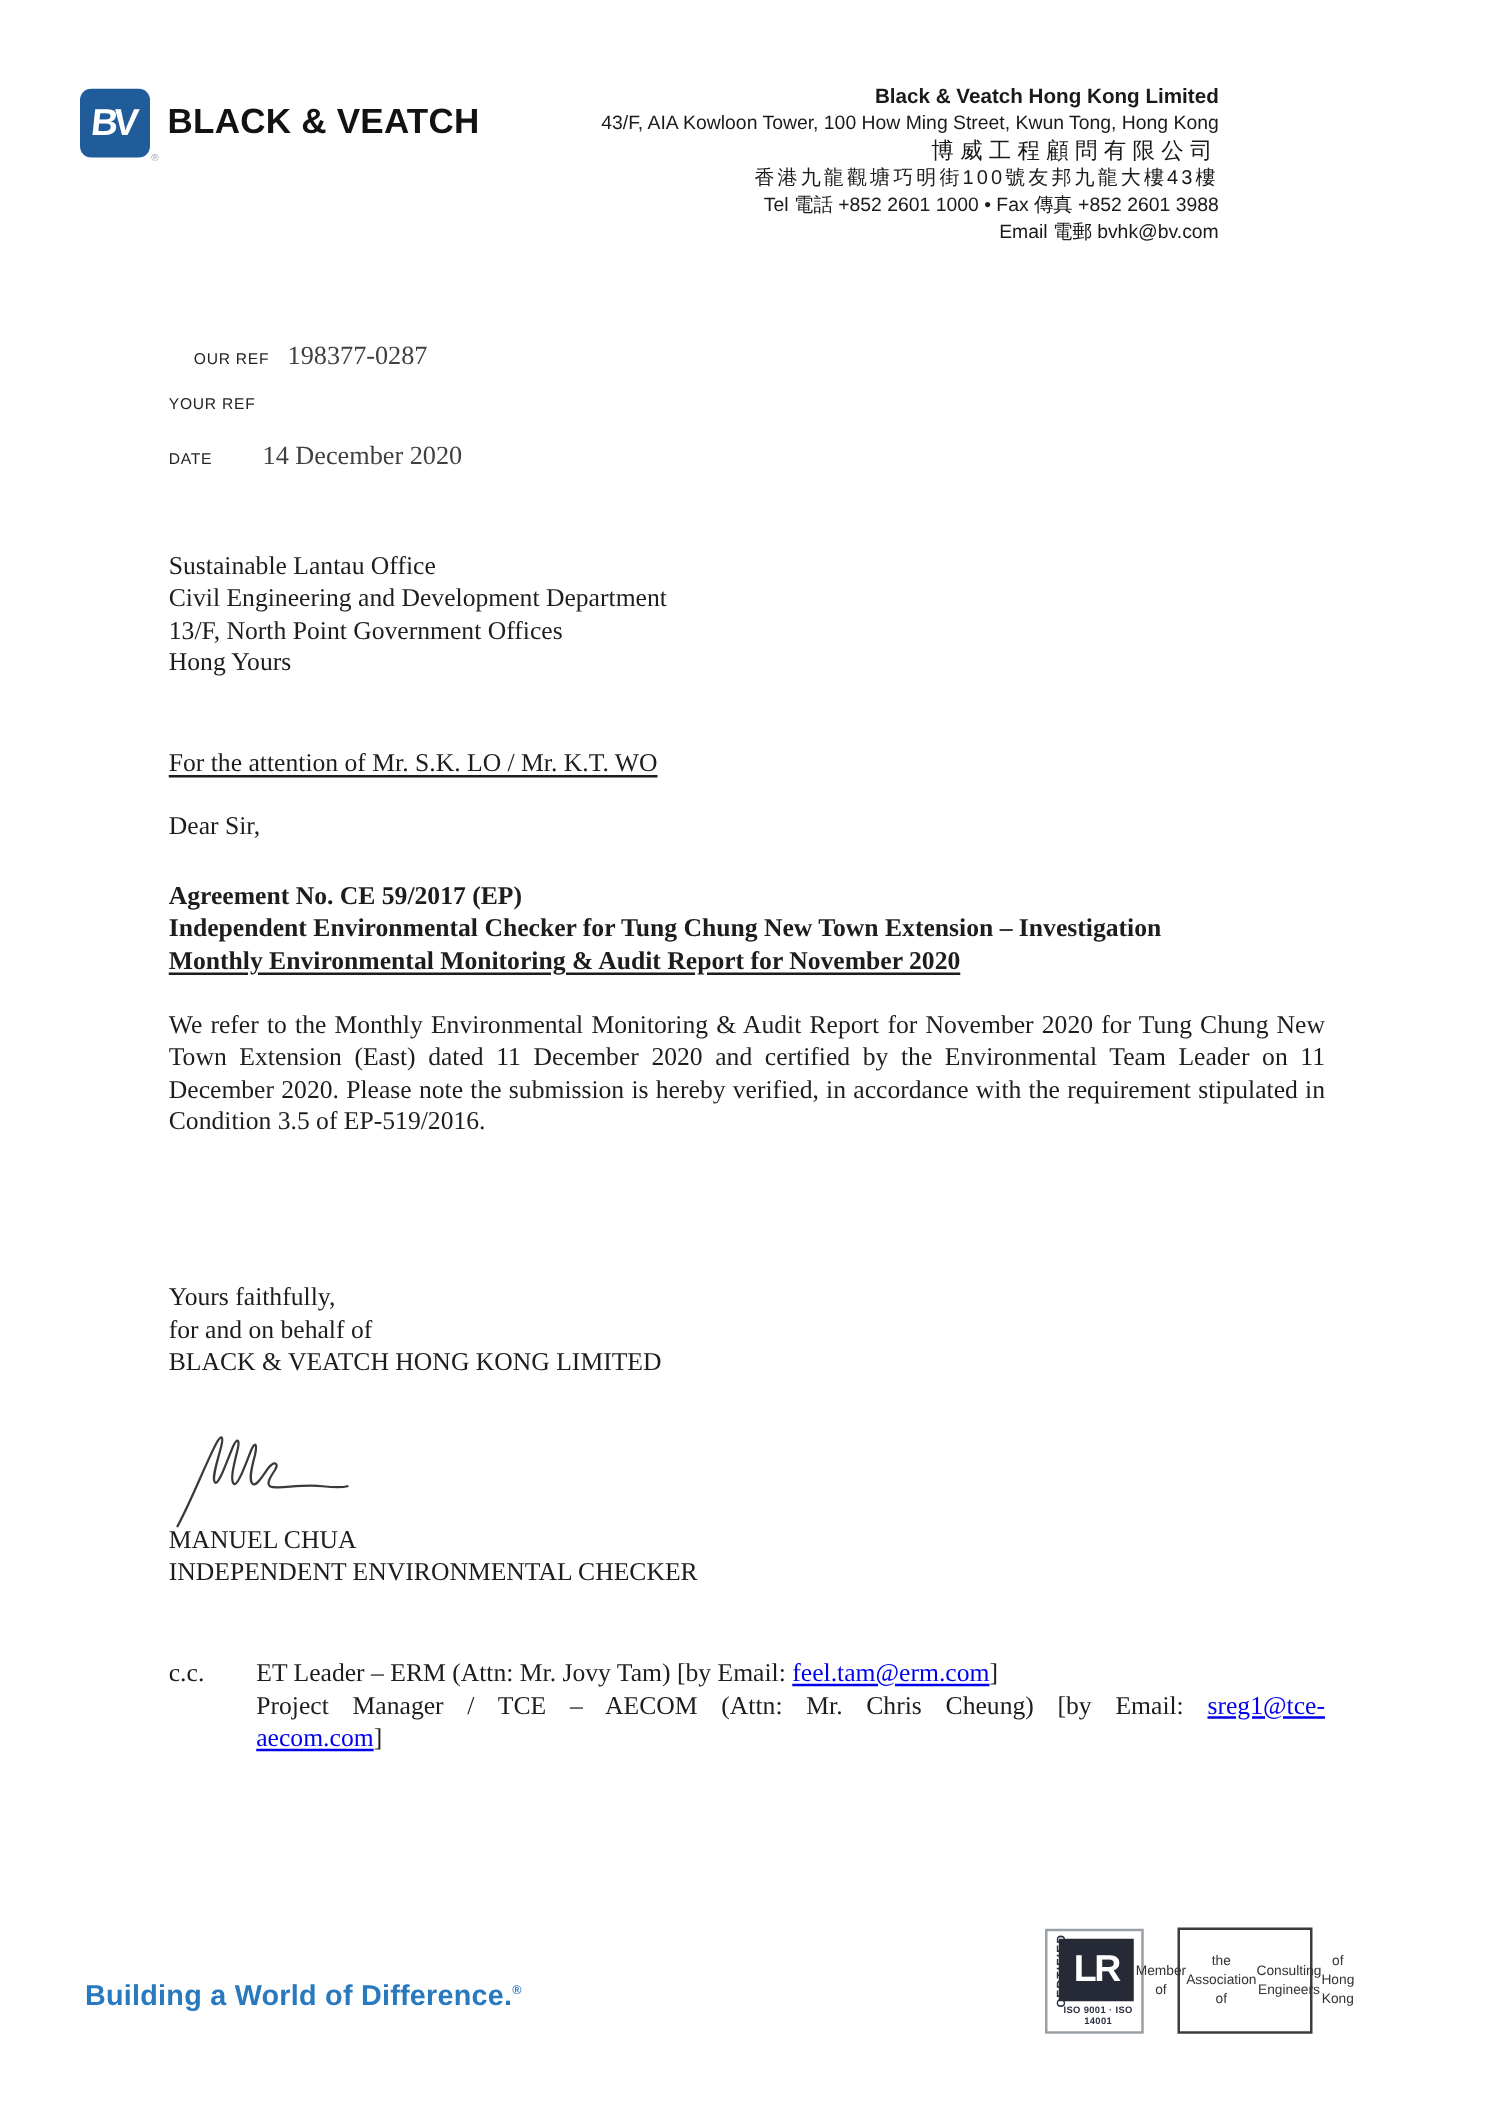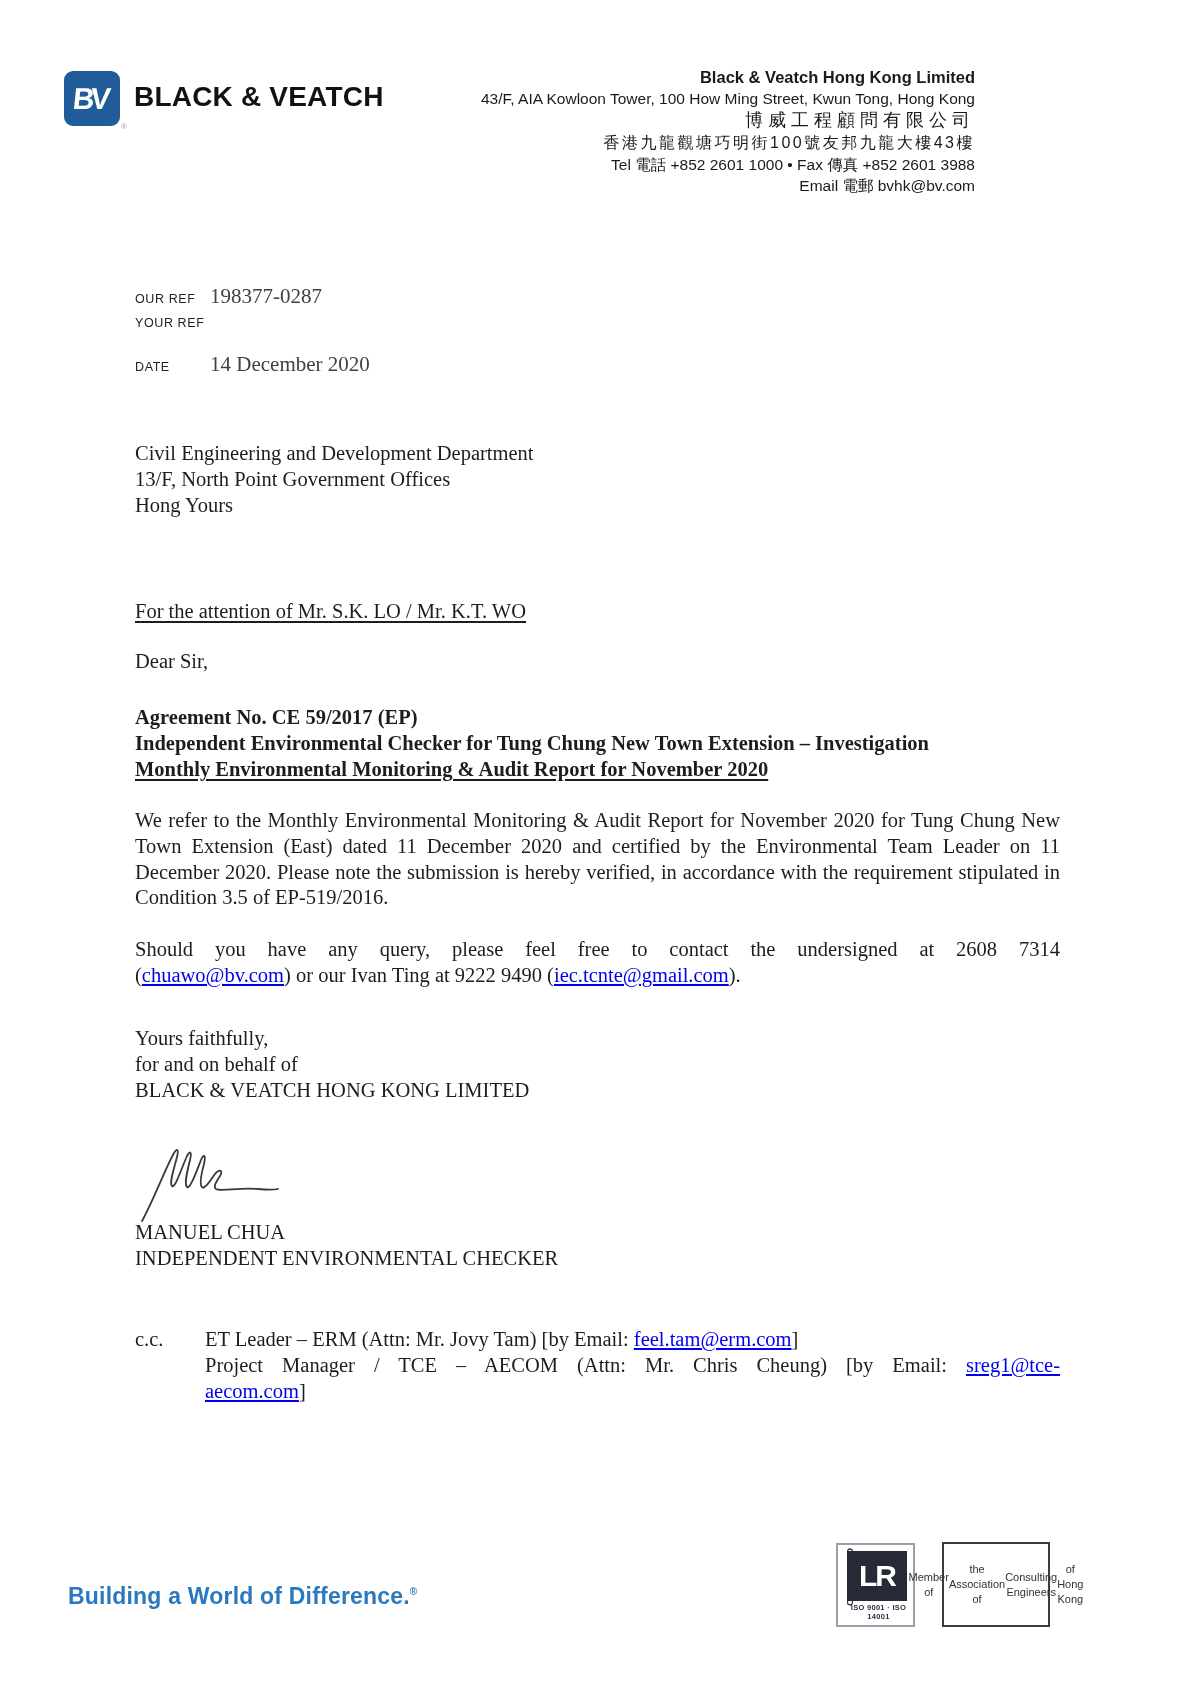--- a/index.html
+++ b/index.html
@@ -39,21 +39,21 @@
   .lh-line{font-size:15.5px;line-height:21px;}
   .lh-zh-company{font-size:18px;line-height:23px;letter-spacing:5px;}
   .lh-zh-addr{font-size:16px;line-height:22px;letter-spacing:2.5px;}
   
   .ref-row{position:absolute;left:135px;display:flex;align-items:baseline;}
   .ref-label{
     font-family:"Liberation Sans",sans-serif;font-size:12.5px;
     letter-spacing:0.6px;color:#222;width:75px;flex:0 0 75px;
   }
   .ref-value{font-size:21px;color:#404040;}
-  .row-ourref{top:284px;}
+  .row-ourref{top:272px;margin-left:20px;}
   .row-yourref{top:316px;}
   .row-date{top:352px;}
   
   .serif-block{font-size:20.5px;line-height:25.8px;color:#1d1d1f;}
   .recipient{position:absolute;left:135px;top:441px;}
   .attention{
     position:absolute;left:135px;top:599px;
     text-decoration:underline;text-underline-offset:3px;
   }
   .salutation{position:absolute;left:135px;top:649px;}
@@ -134,41 +134,38 @@
   <div class="ref-row row-yourref">
     <span class="ref-label">YOUR REF</span>
     <span class="ref-value"></span>
   </div>
   <div class="ref-row row-date">
     <span class="ref-label">DATE</span>
     <span class="ref-value">14 December 2020</span>
   </div>
 
   <div class="recipient serif-block">
+    <div>Sustainable Lantau Office</div>
     <div>Civil Engineering and Development Department</div>
     <div>13/F, North Point Government Offices</div>
     <div>Hong Yours</div>
   </div>
 
   <div class="attention serif-block">For the attention of Mr. S.K. LO / Mr. K.T. WO</div>
 
   <div class="salutation serif-block">Dear Sir,</div>
 
   <div class="subject serif-block">
     <div>Agreement No. CE 59/2017 (EP)</div>
     <div>Independent Environmental Checker for Tung Chung New Town Extension – Investigation</div>
     <div><span class="u">Monthly Environmental Monitoring &amp; Audit Report for November 2020</span></div>
   </div>
 
   <div class="para1 serif-block">We refer to the Monthly Environmental Monitoring &amp; Audit Report for November 2020 for Tung Chung New Town Extension (East) dated 11 December 2020 and certified by the Environmental Team Leader on 11 December 2020. Please note the submission is hereby verified, in accordance with the requirement stipulated in Condition 3.5 of EP-519/2016.</div>
 
-  <div class="para2 serif-block">
-    <div class="force-justify">Should you have any query, please feel free to contact the undersigned at 2608 7314</div>
-    <div><span>(</span><a class="link">chuawo@bv.com</a><span>) or our Ivan Ting at 9222 9490 (</span><a class="link">iec.tcnte@gmail.com</a><span>).</span></div>
-  </div>
 
   <div class="closing serif-block">
     <div>Yours faithfully,</div>
     <div>for and on behalf of</div>
     <div>BLACK &amp; VEATCH HONG KONG LIMITED</div>
   </div>
 
   <div class="signature">
     <svg width="160" height="80" viewBox="0 0 160 80">
       <path d="M6 78 C 18 56 30 24 38 10 C 41 5 43 6 41 14 C 38 26 33 40 36 43 C 39 46 46 24 51 13 C 54 7 56 9 54 17 C 51 29 48 41 51 44 C 54 47 61 27 65 17 C 68 10 70 12 68 21 C 65 32 63 41 66 44 C 69 47 75 36 79 31 C 84 25 87 28 84 33 C 80 39 77 44 80 46 C 85 49 104 44 122 46 C 132 47 138 47 142 46" fill="none" stroke="#3a3a3a" stroke-width="1.8" stroke-linecap="round"></path>

